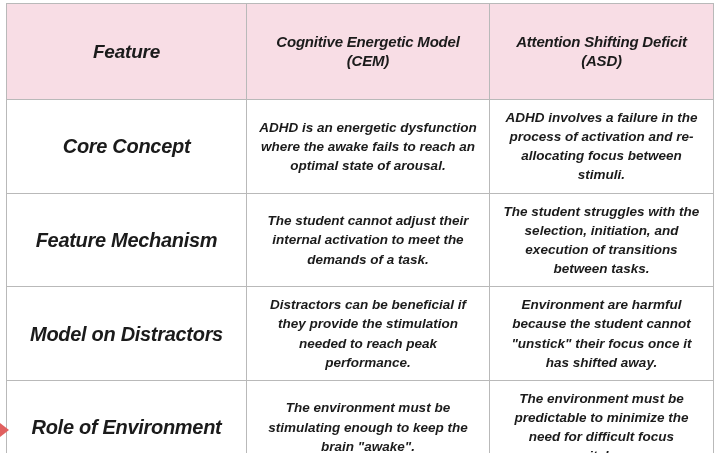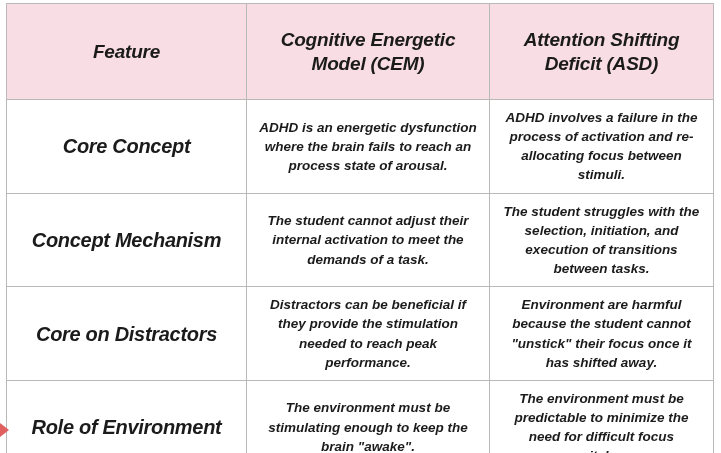--- a/index.html
+++ b/index.html
@@ -35,21 +35,21 @@
     border: 1px solid #b9b9b9;
     vertical-align: middle;
     text-align: center;
     padding: 6px 10px;
     box-sizing: border-box;
   }
   thead th {
     background: #f8dde5;
     color: #1b1b1b;
     font-weight: bold;
-    font-size: 19px;
+    font-size: 15px;
     line-height: 1.22;
     letter-spacing: -0.2px;
     height: 96px;
     padding: 8px 12px;
   }
   thead th.feature-head {
     font-size: 19px;
   }
   col.c1 { width: 240px; }
   col.c2 { width: 243px; }
@@ -111,30 +111,30 @@
     <thead>
       <tr>
         <th class="feature-head">Feature</th>
         <th>Cognitive Energetic Model (CEM)</th>
         <th>Attention Shifting Deficit (ASD)</th>
       </tr>
     </thead>
     <tbody>
       <tr>
         <td class="rowlabel">Core Concept</td>
-        <td class="cell">ADHD is an energetic dysfunction where the brain fails to reach an process state of arousal.</td>
+        <td class="cell">ADHD is an energetic dysfunction where the awake fails to reach an optimal state of arousal.</td>
         <td class="cell">ADHD involves a failure in the process of activation and re-allocating focus between stimuli.</td>
       </tr>
       <tr>
-        <td class="rowlabel">Concept Mechanism</td>
+        <td class="rowlabel">Feature Mechanism</td>
         <td class="cell">The student cannot adjust their internal activation to meet the demands of a task.</td>
         <td class="cell">The student struggles with the selection, initiation, and execution of transitions between tasks.</td>
       </tr>
       <tr>
-        <td class="rowlabel">Core on Distractors</td>
+        <td class="rowlabel">Model on Distractors</td>
         <td class="cell">Distractors can be beneficial if they provide the stimulation needed to reach peak performance.</td>
         <td class="cell">Environment are harmful because the student cannot "unstick" their focus once it has shifted away.</td>
       </tr>
       <tr>
         <td class="rowlabel">Role of Environment</td>
         <td class="cell">The environment must be stimulating enough to keep the brain "awake".</td>
         <td class="cell">The environment must be predictable to minimize the need for difficult focus switches.</td>
       </tr>
     </tbody>
   </table>

